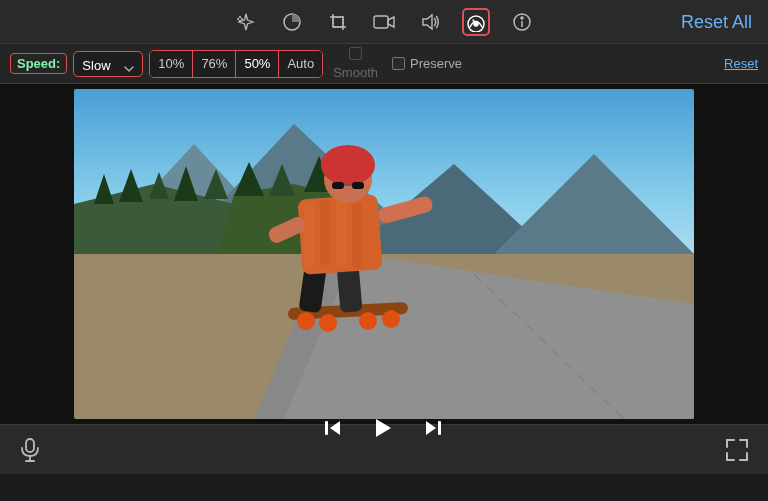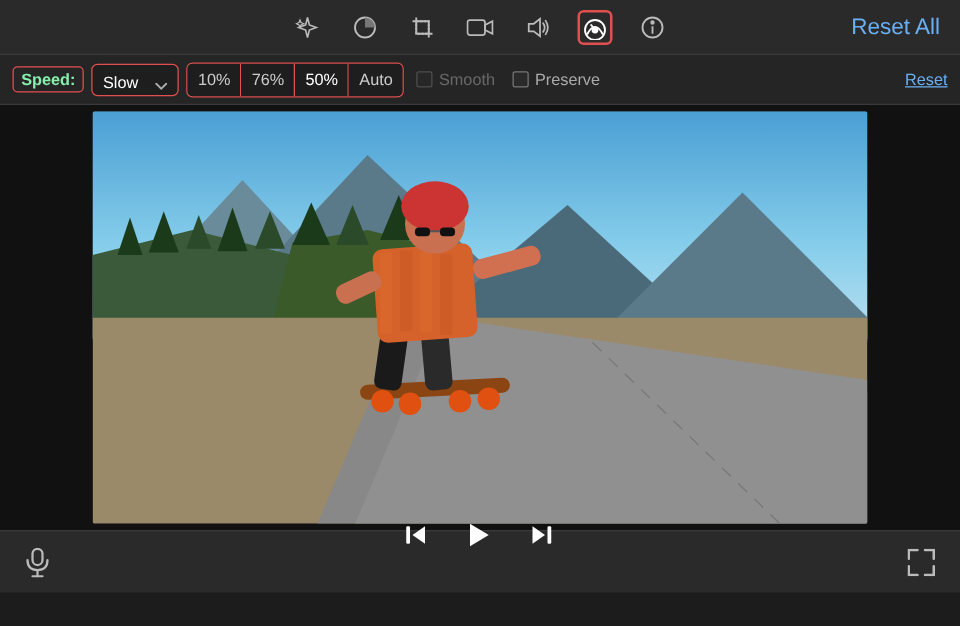--- a/index.html
+++ b/index.html
@@ -119,20 +119,21 @@
       display: flex;
       align-items: center;
       gap: 5px;
       color: #aaa;
       font-size: 13px;
       cursor: pointer;
       padding: 0 4px;
     }
     .speed-option.disabled {
       opacity: 0.5;
+      flex-direction: column;
     }
     .checkbox {
       width: 13px;
       height: 13px;
       border: 1px solid #777;
       border-radius: 2px;
       background: #2a2a2a;
       display: flex;
       align-items: center;
       justify-content: center;

